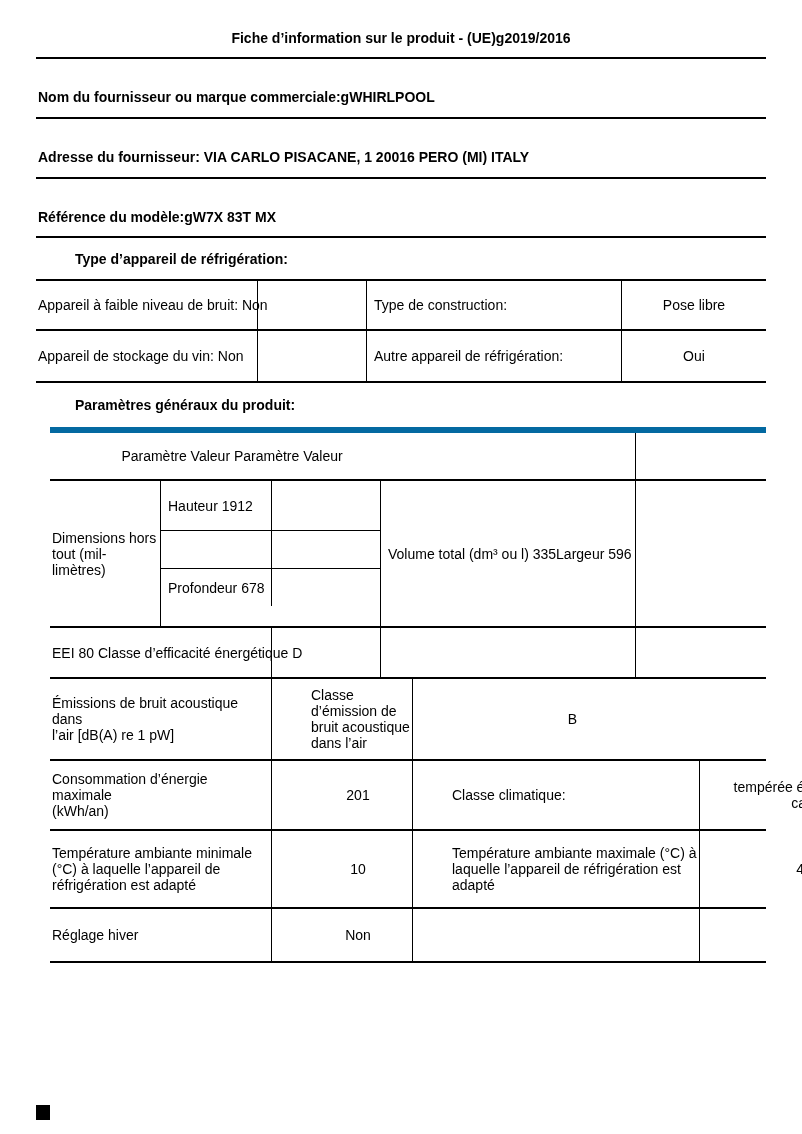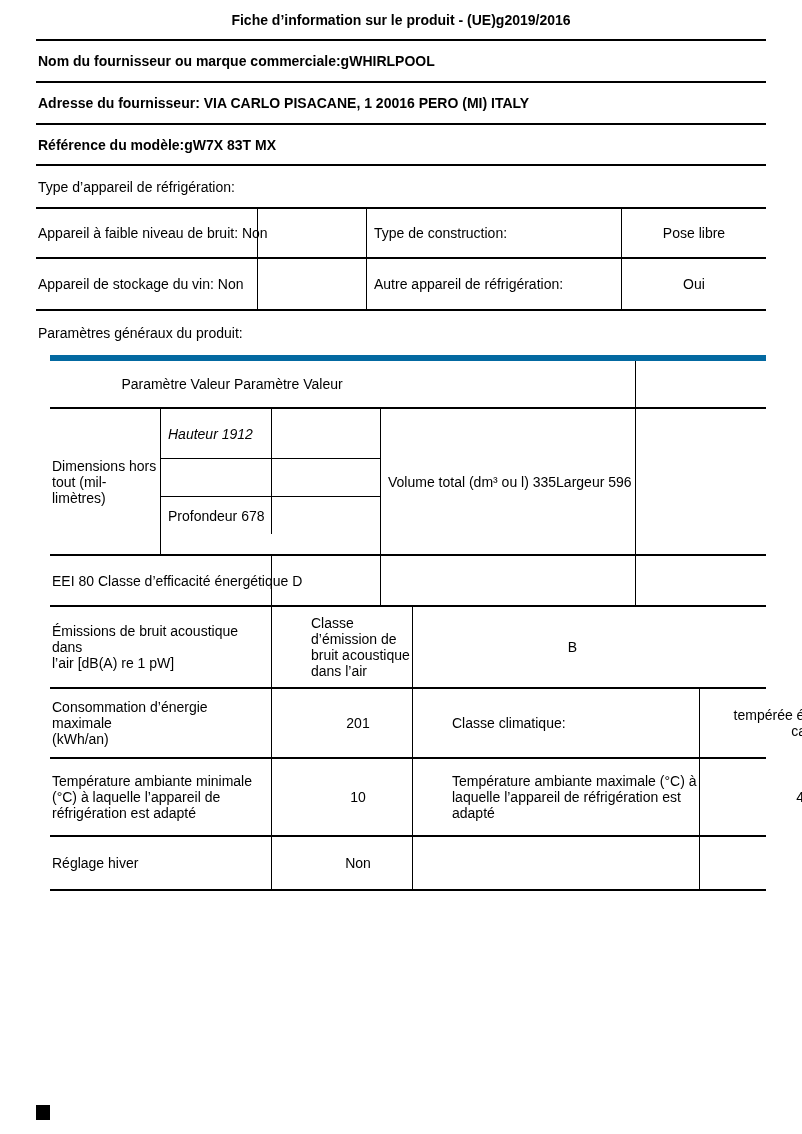--- a/index.html
+++ b/index.html
@@ -7,24 +7,24 @@
   .page {
     position:relative;
     width:802px; height:1134px;
     background:#ffffff; color:#000000;
     font-family:"Liberation Sans", sans-serif;
     font-size:14px;
     overflow:hidden;
   }
   .inner { position:absolute; left:36px; top:0; width:730px; }
 
-  .hdr-row { display:flex; align-items:center; border-bottom:2px solid #000; font-weight:bold; }
+  .hdr-row { display:flex; align-items:center; border-bottom:2px solid #000; font-weight:bold;margin-top:18px; }
   .title-row { height:41px; justify-content:center; }
   .line-row  { height:42px; padding-left:2px; }
-  .sec-title { display:flex; align-items:center; font-weight:normal; padding-left:2px; }
+  .sec-title { display:flex; align-items:center; font-weight:bold; padding-left:2px;margin-left:37px; }
   .sec-type   { height:41px; }
   .sec-params { height:44px; }
 
   
   .cell { display:flex; align-items:center; overflow:visible; }
   .lab  { padding-left:2px; }
   .pad7 { padding-left:7px; }
   .val  { justify-content:center; text-align:center; }
   .vline { border-right:1px solid #000; }
   .nowrap { white-space:nowrap; }
@@ -37,21 +37,21 @@
   .trow-2 { height:52px; }
 
   
   .ptable { border-top:6px solid #0369a1;margin-left:14px; }
   .prow { display:grid; border-bottom:2px solid #000; }
   .ph { grid-template-columns:586px 144px; height:48px; }
   .phspan { display:block; width:364px; text-align:center; }
   .pdims { grid-template-columns:111px 220px 255px 144px; height:147px; }
   .dims-mid { display:flex; flex-direction:column; }
   .subrow { display:grid; grid-template-columns:111px 109px; height:38px; }
-  .subrow-first { height:49px;font-style:italic; }
+  .subrow-first { height:49px; }
   .subline { border-top:1px solid #000; }
   .peei { grid-template-columns:222px 109px 255px 144px; height:51px; }
   .pstd { grid-template-columns:222px 109px 255px 144px;gap:32px; }
   .p-noise { height:82px; }
   .p-conso { height:70px; }
   .p-temp  { height:78px; }
   .p-regl  { height:54px; }
 
   .black-square { position:absolute; left:36px; top:1105px; width:14px; height:15px; background:#000; }
 </style>

